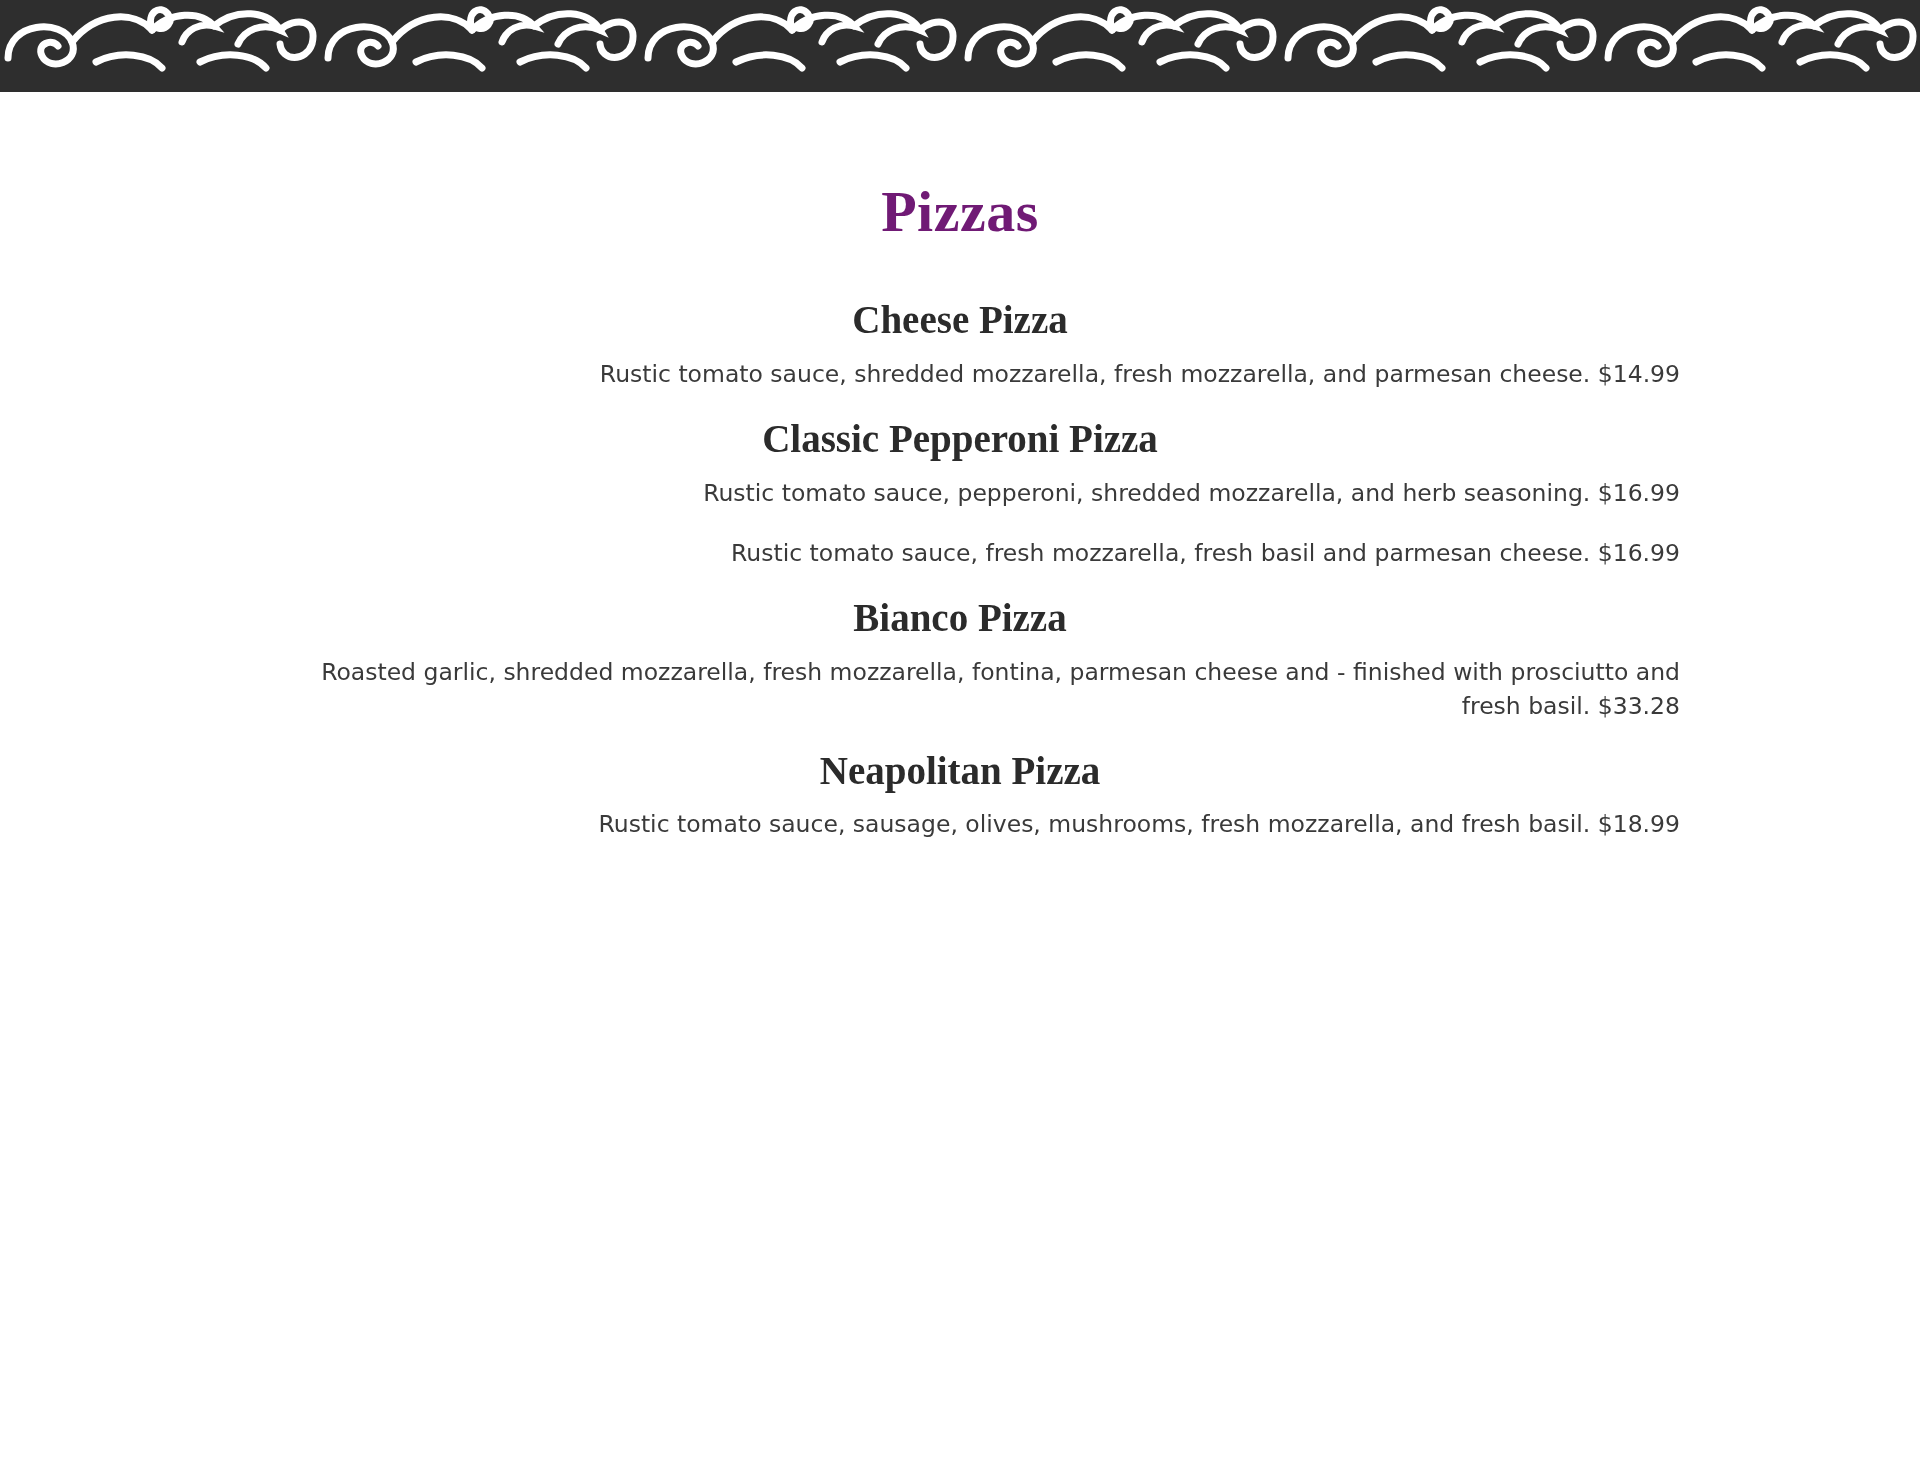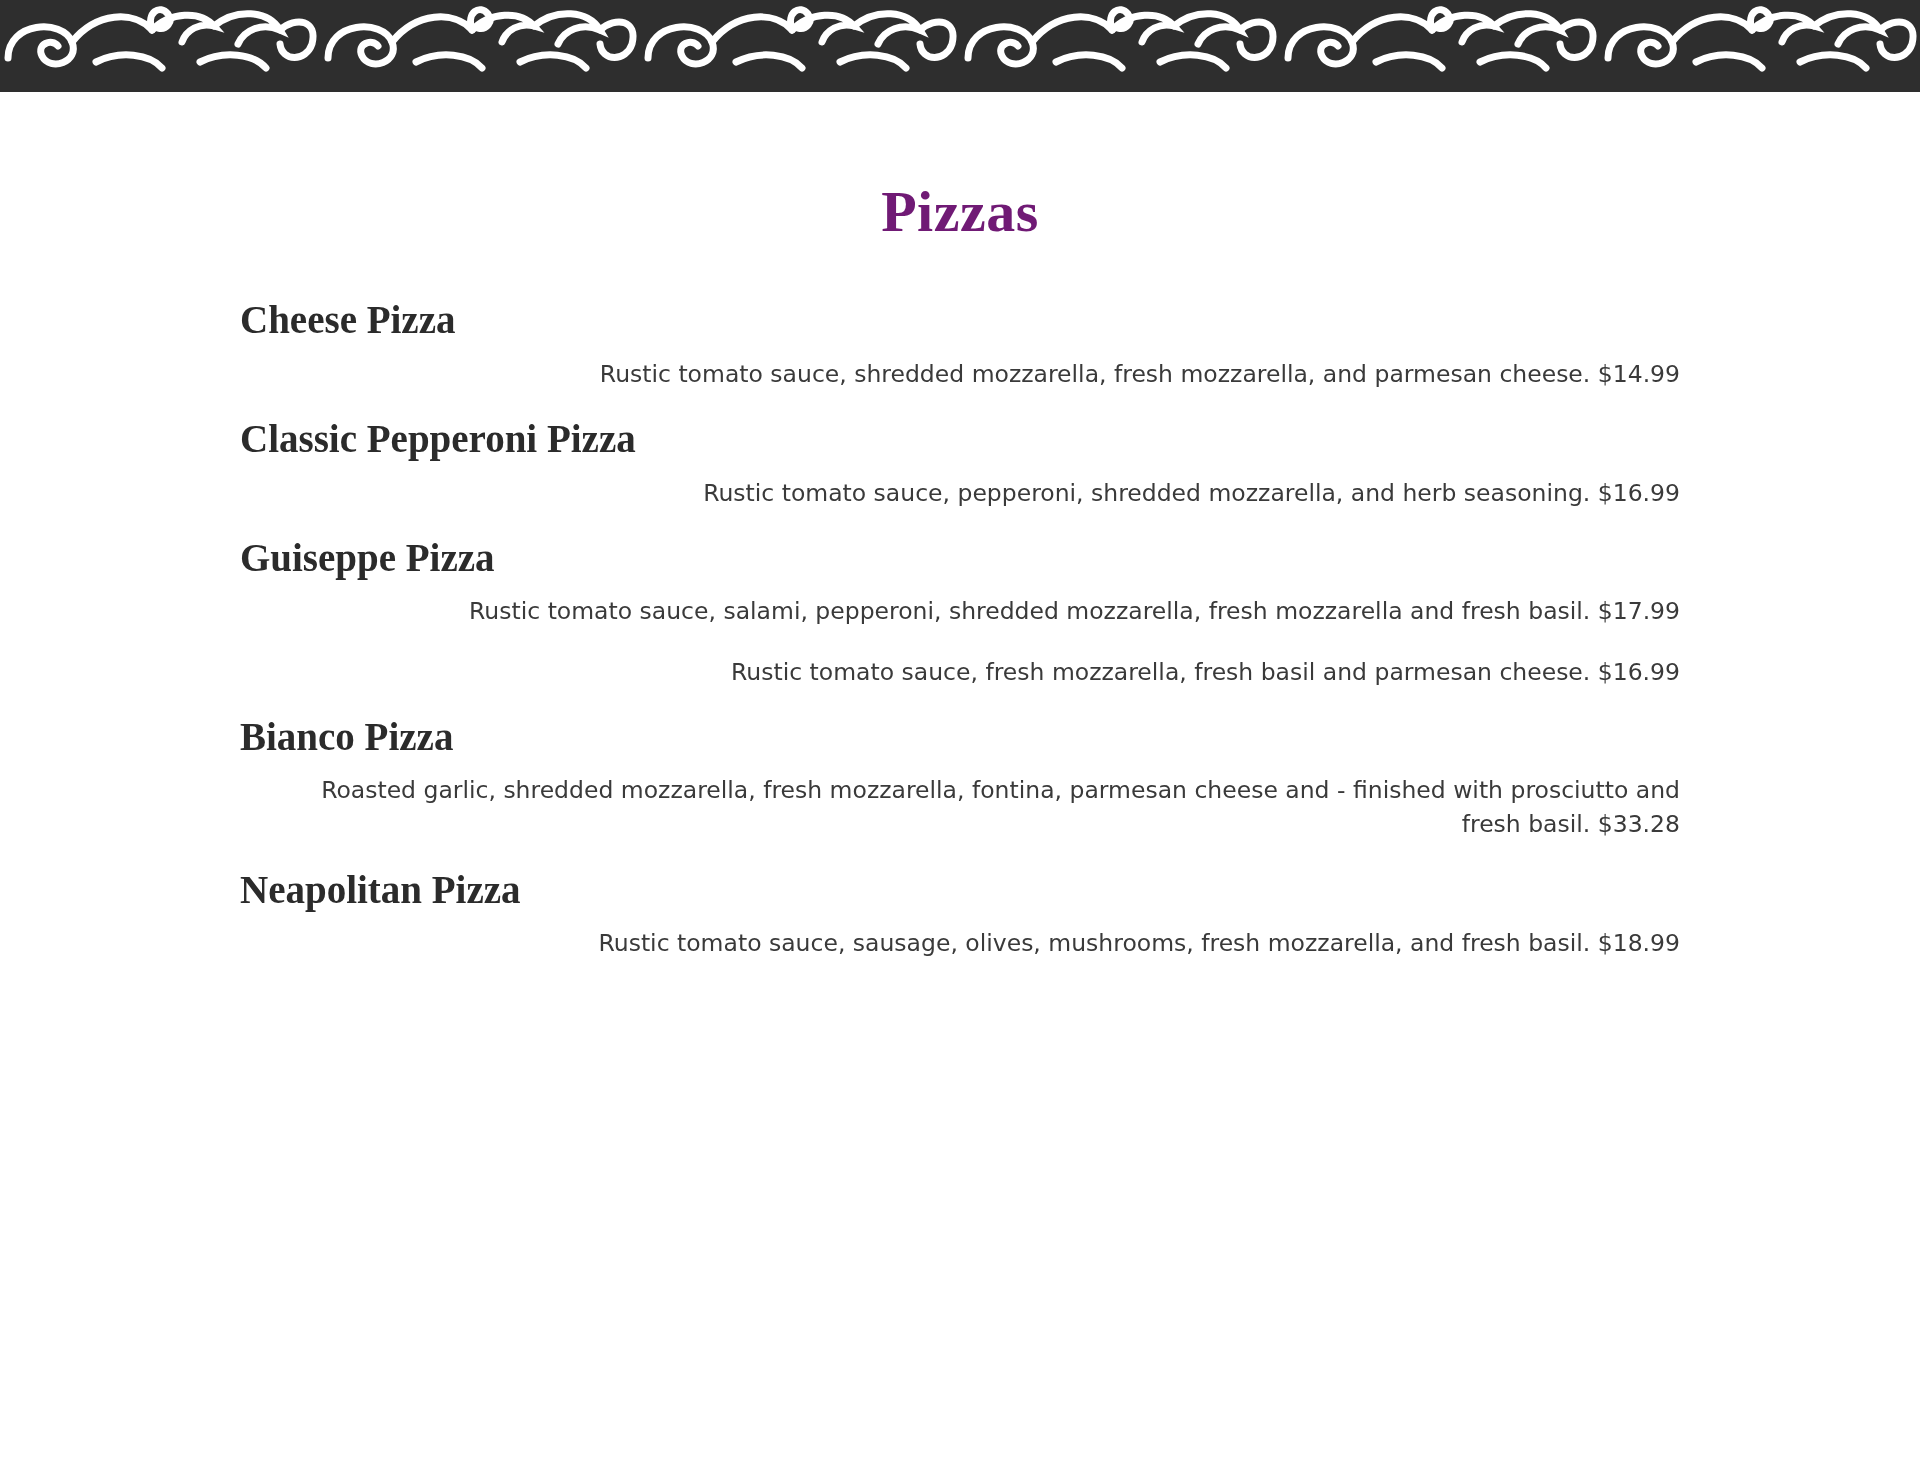--- a/index.html
+++ b/index.html
@@ -56,20 +56,21 @@
     margin-bottom: 26px;
   }
 
   .item-name {
     font-family: "Liberation Serif", serif;
     font-weight: bold;
     font-size: 39px;
     color: #2b2b2b;
     margin: 0 0 14px 0;
     line-height: 1.15;
+    text-align: center;
   }
 
   .item-desc {
     font-family: "DejaVu Sans", sans-serif;
     font-size: 23.5px;
     line-height: 1.45;
     color: #3a3a3a;
     margin: 0 0 0 52px;
     max-width: 1420px;
     text-align: right;
@@ -156,24 +157,20 @@
     <div class="menu-item">
       <h2 class="item-name">Cheese Pizza</h2>
       <p class="item-desc">Rustic tomato sauce, shredded mozzarella, fresh mozzarella, and parmesan cheese. $14.99</p>
     </div>
 
     <div class="menu-item">
       <h2 class="item-name">Classic Pepperoni Pizza</h2>
       <p class="item-desc">Rustic tomato sauce, pepperoni, shredded mozzarella, and herb seasoning. $16.99</p>
     </div>
 
-    <div class="menu-item">
-      <h2 class="item-name">Guiseppe Pizza</h2>
-      <p class="item-desc">Rustic tomato sauce, salami, pepperoni, shredded mozzarella, fresh mozzarella and fresh basil. $17.99</p>
-    </div>
 
     <div class="menu-item">
       <p class="item-desc">Rustic tomato sauce, fresh mozzarella, fresh basil and parmesan cheese. $16.99</p>
     </div>
 
     <div class="menu-item">
       <h2 class="item-name">Bianco Pizza</h2>
       <p class="item-desc">Roasted garlic, shredded mozzarella, fresh mozzarella, fontina, parmesan cheese and - finished with prosciutto and fresh basil. $33.28</p>
     </div>
 

